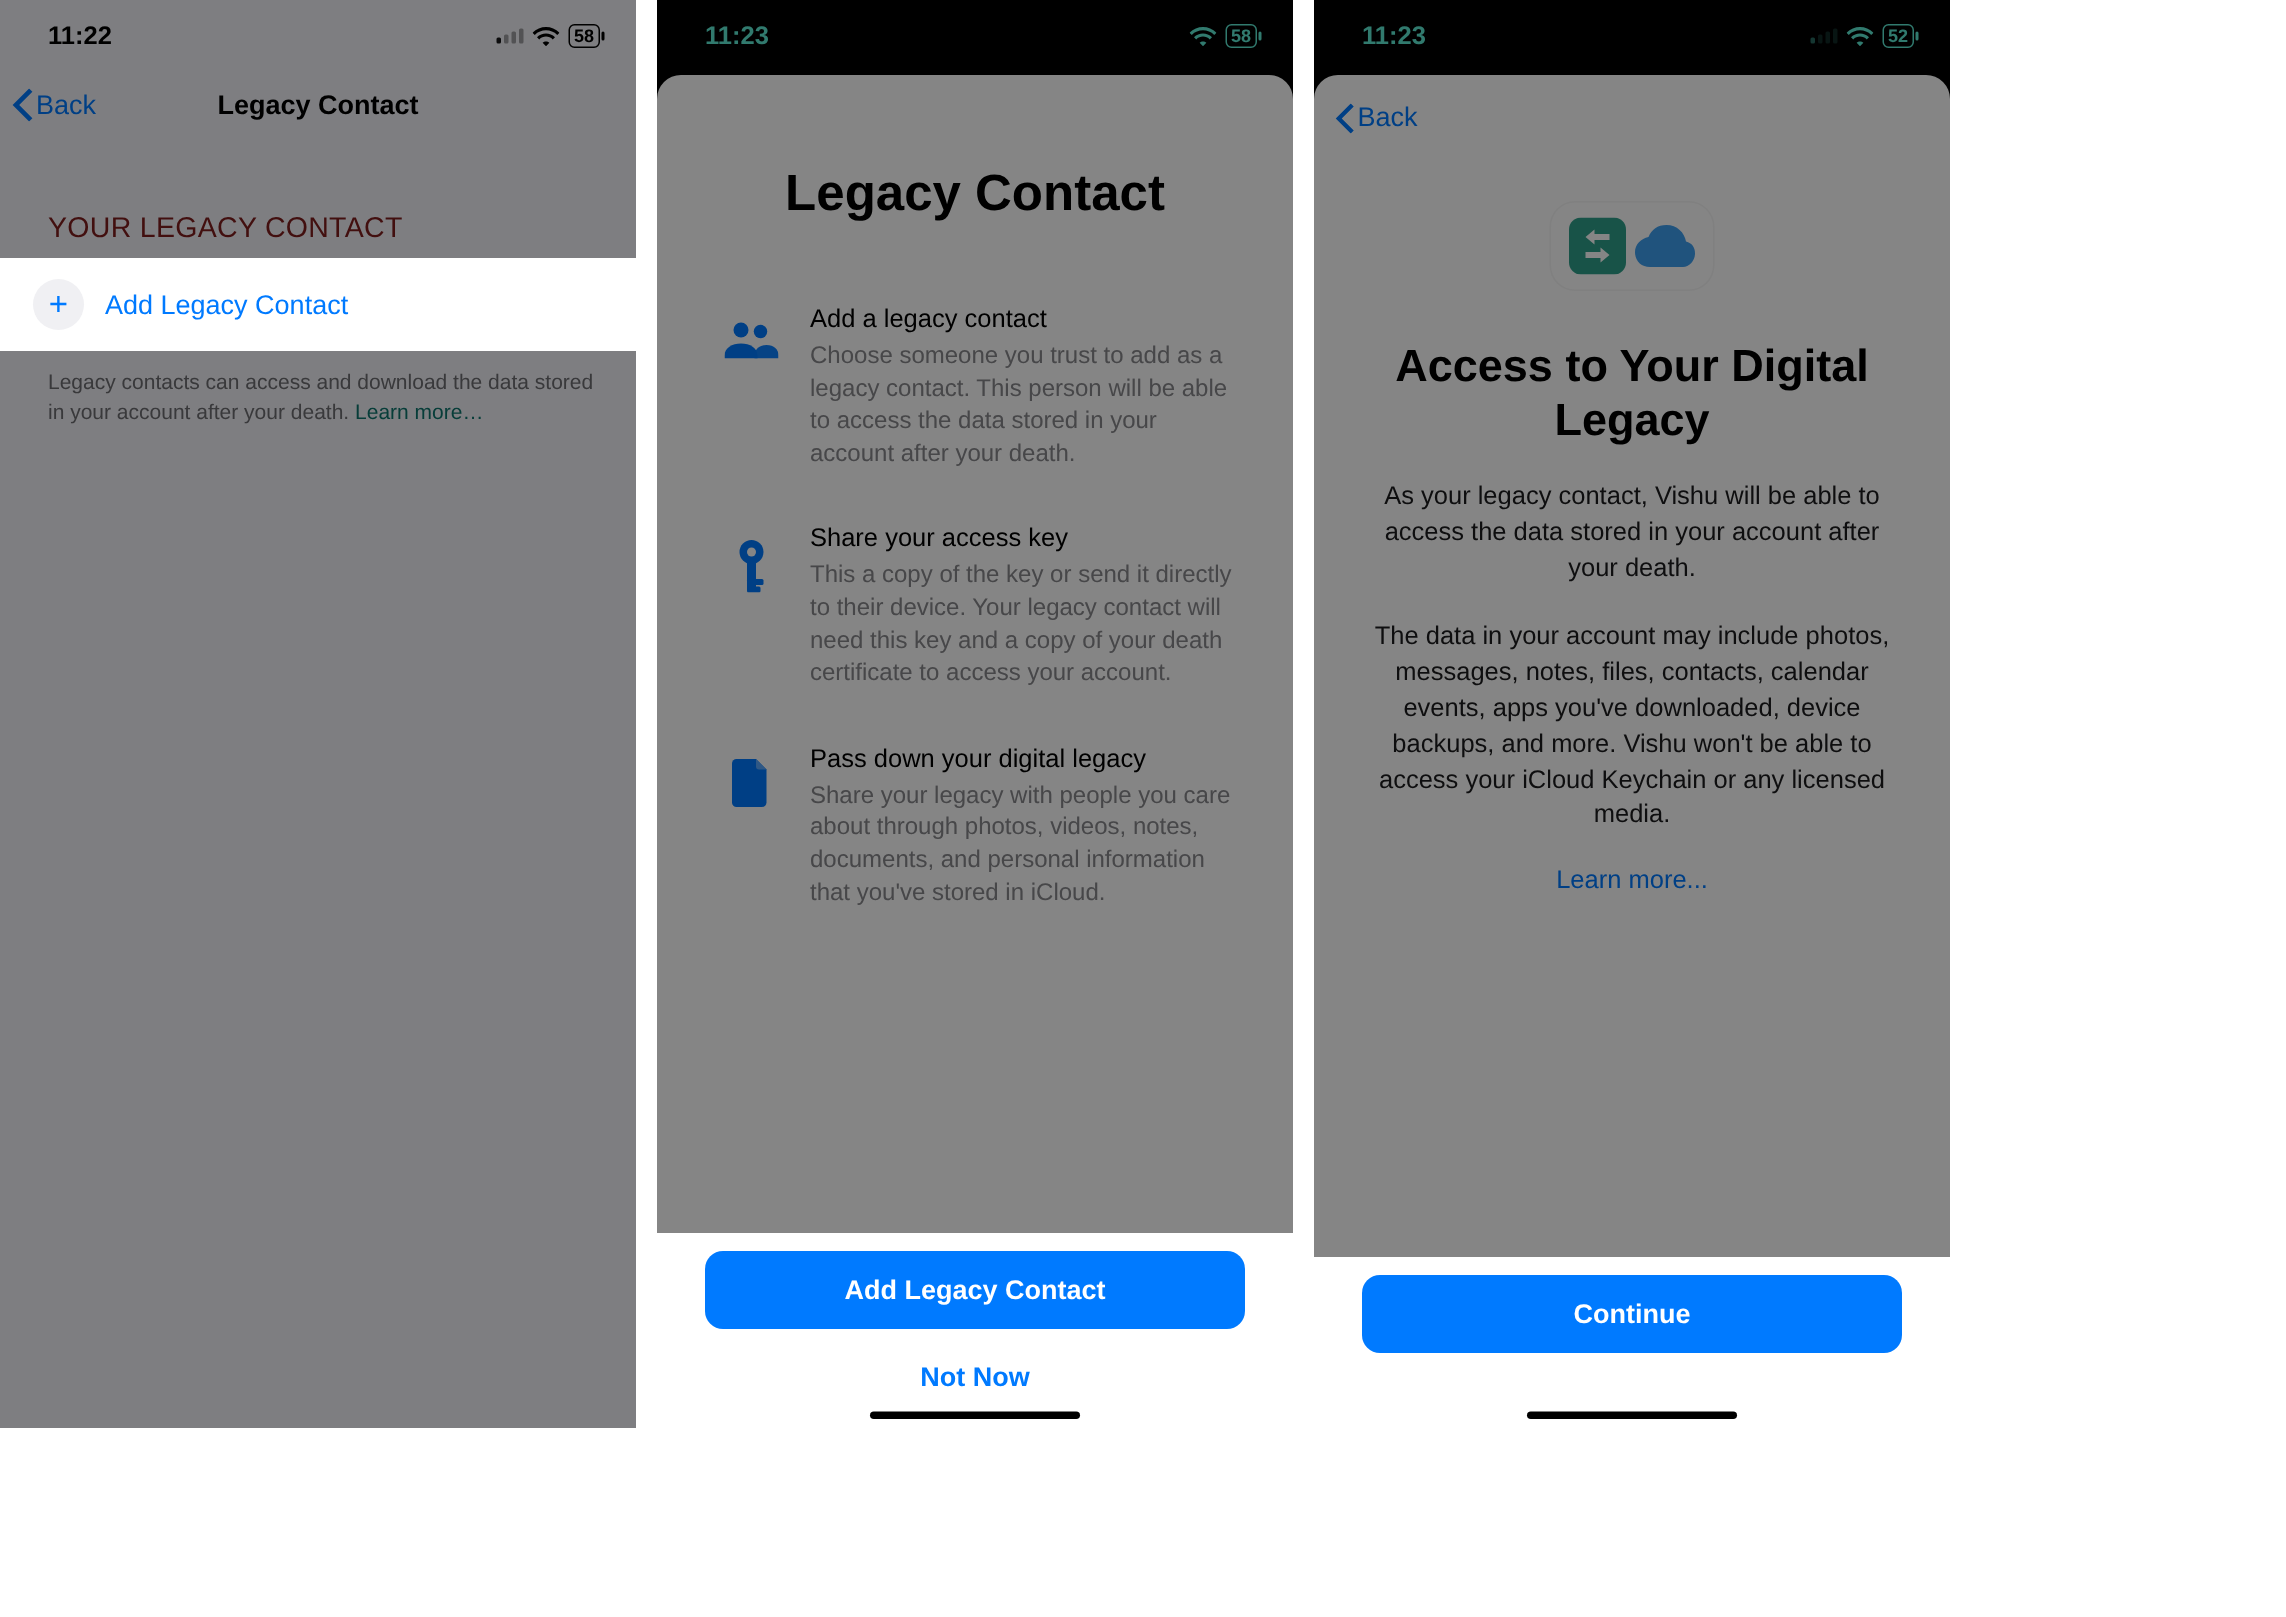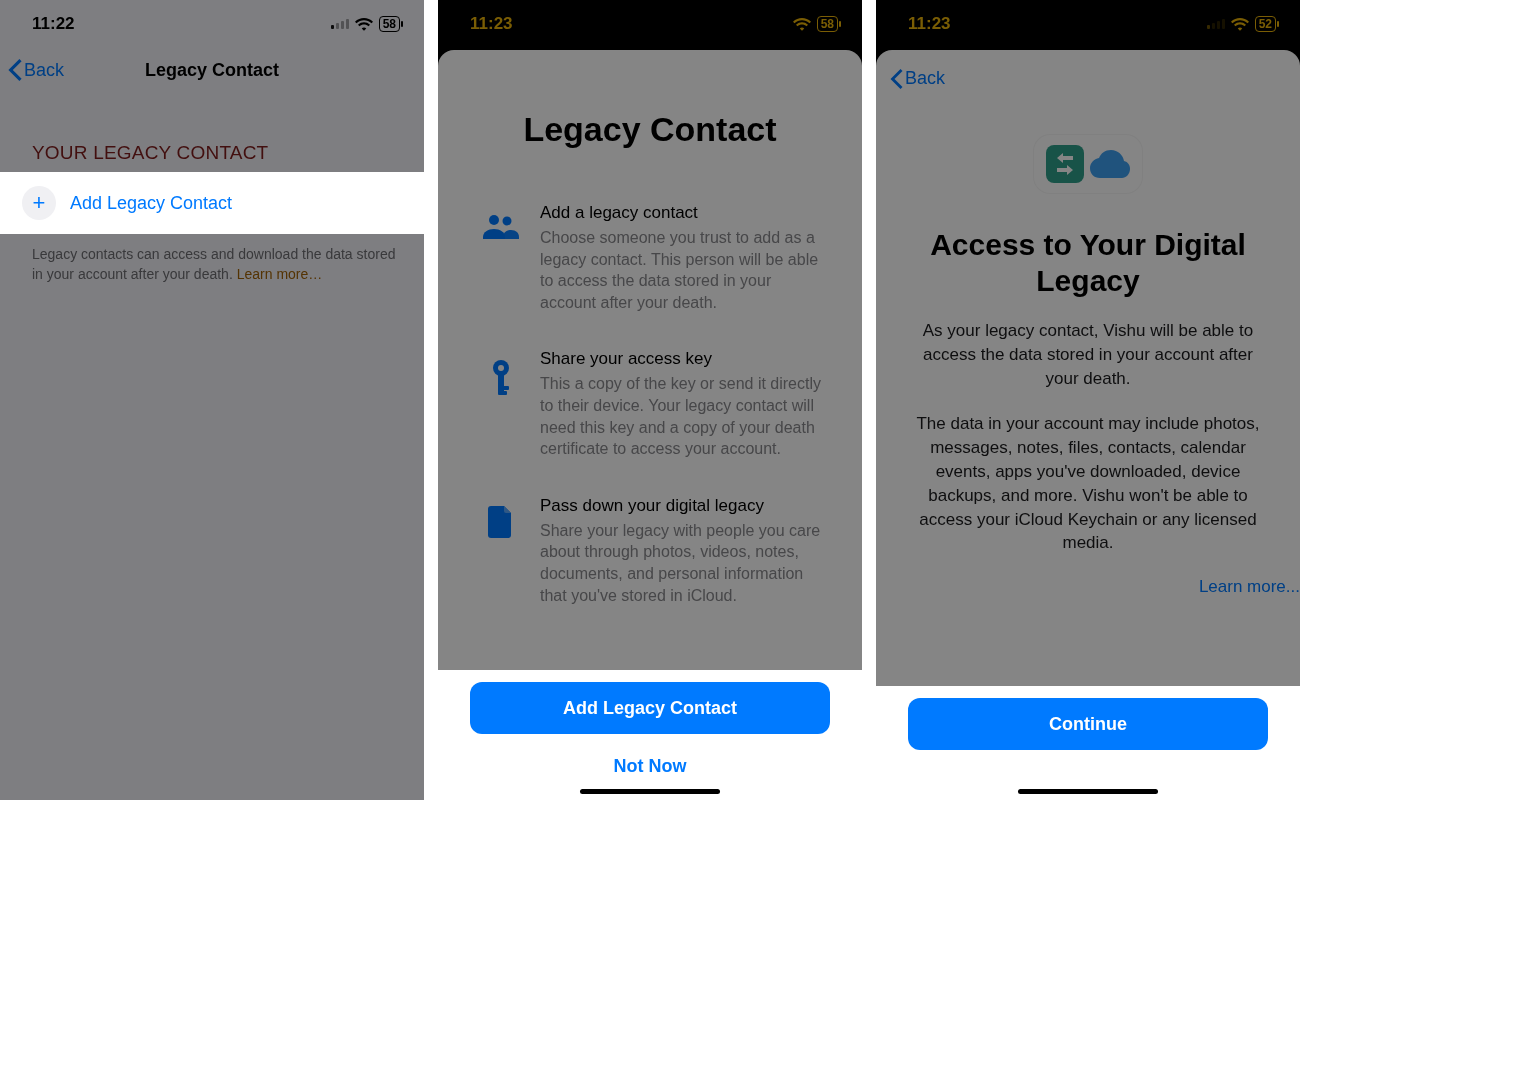--- a/index.html
+++ b/index.html
@@ -8,21 +8,21 @@
     font-family: -apple-system, 'SF Pro Text', 'Helvetica Neue', Arial, sans-serif;
     width: 1524px;
     height: 1078px;
     display: flex;
     gap: 14px;
     padding: 0;
     overflow: hidden;
   }
   .phone {
     width: 424px;
-    height: 800px;
+    height: 952px;
     background: #f2f2f7;
     position: relative;
     overflow: hidden;
     border-radius: 0;
   }
   .overlay {
     position: absolute;
     inset: 0;
     background: rgba(0,0,0,0.48);
     pointer-events: none;
@@ -34,21 +34,21 @@
   .statusbar {
     height: 48px;
     display: flex;
     align-items: center;
     justify-content: space-between;
     padding: 0 24px 0 32px;
     font-weight: 600;
     font-size: 17px;
   }
   .statusbar .right { display: flex; align-items: center; gap: 6px; }
-  .statusbar.black { background:#000; color:#eab308;text-align:right; }
+  .statusbar.black { background:#000; color:#5eead4;text-align:right; }
   .wifi-icon, .battery-box { display:inline-flex; align-items:center; }
   .battery-box {
     border: 1.5px solid currentColor;
     border-radius: 4px;
     padding: 0 3px;
     font-size: 12px;
     font-weight: 700;
     line-height: 14px;
     position: relative;
   }
@@ -115,21 +115,21 @@
     font-size:22px;
     font-weight:400;
   }
   .cell .link { color:#007aff; font-size:18px; }
   .footer-text{
     font-size:14px;
     color:#6d6d72;
     padding: 10px 24px 0 32px;
     line-height:1.45;
   }
-  .footer-text .learn { color:#a16207; }
+  .footer-text .learn { color:#0f766e; }
   .sheet {
     position:absolute;
     left:0; right:0;
     top: 50px;
     bottom:0;
     background:#fff;
     border-radius: 16px 16px 0 0;
     padding: 0;
   }
   .s2-title{
@@ -234,21 +234,21 @@
   }
   .s3-body{
     font-size:17px;
     color:#1c1c1e;
     text-align:center;
     padding: 0 30px 22px;
     line-height:1.4;
   }
   .s3-learn{
     color:#007aff;
-    text-align:right;
+    text-align:center;
     font-size:17px;
     display:block;
   }
 </style>
 </head>
 <body>
 
 <div class="phone">
   <div class="overlay"></div>
   <div class="statusbar">

